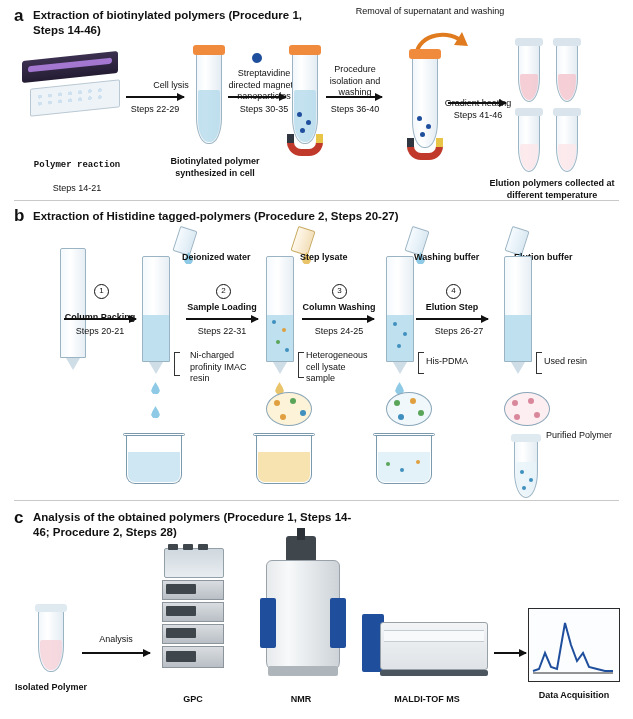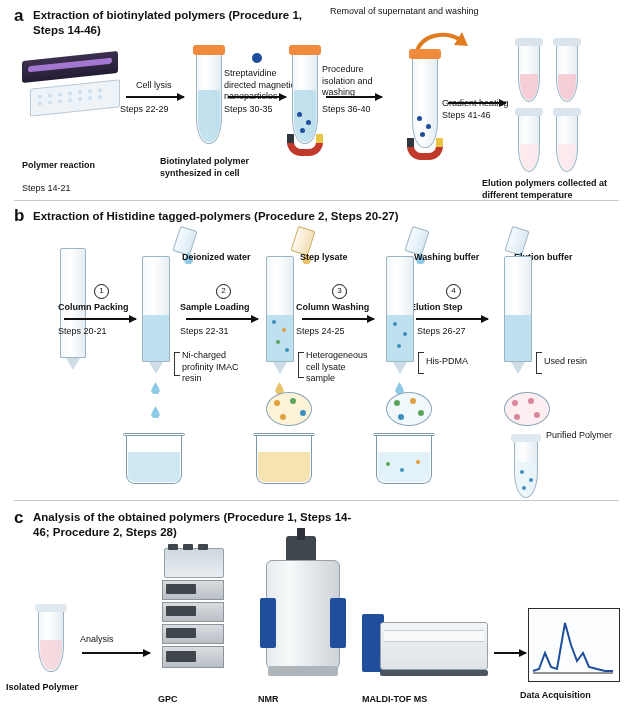--- a/index.html
+++ b/index.html
@@ -26,21 +26,21 @@
     font-size: 11.5px;
     font-weight: bold;
     color: #111;
     line-height: 15px;
   }
   .lbl {
     position: absolute;
     font-size: 9px;
     color: #111;
     line-height: 11.5px;
-    text-align: left;
+    text-align: center;
   }
   .lbl.left { text-align: left; }
   .bold { font-weight: bold; }
   .divider {
     position: absolute;
     height: 1px;
     background: #c9c9c9;
     left: 14px;
     width: 605px;
   }
@@ -249,21 +249,21 @@
   radial-gradient(circle 2px at 56px 5px,#cfe0ee 99%,transparent 100%),
   radial-gradient(circle 2px at 66px 5px,#cfe0ee 99%,transparent 100%),
   radial-gradient(circle 2px at 6px 12px,#cfe0ee 99%,transparent 100%),
   radial-gradient(circle 2px at 16px 12px,#cfe0ee 99%,transparent 100%),
   radial-gradient(circle 2px at 26px 12px,#cfe0ee 99%,transparent 100%),
   radial-gradient(circle 2px at 36px 12px,#cfe0ee 99%,transparent 100%),
   radial-gradient(circle 2px at 46px 12px,#cfe0ee 99%,transparent 100%),
   radial-gradient(circle 2px at 56px 12px,#cfe0ee 99%,transparent 100%),
   radial-gradient(circle 2px at 66px 12px,#cfe0ee 99%,transparent 100%);"></div>
 
-<div class="lbl bold" style="left:22px; top:160px; width:110px;">Polymer reaction</div>
+<div class="lbl bold" style="left:22px; top:160px; width:110px;font-family:Liberation Mono, monospace;">Polymer reaction</div>
 <div class="lbl" style="left:22px; top:183px; width:110px;">Steps 14-21</div>
 
 <div class="arrow" style="left:126px; top:96px; width:58px;"></div>
 <div class="lbl" style="left:120px; top:80px; width:70px;margin-left:16px;">Cell lysis</div>
 <div class="lbl" style="left:120px; top:104px; width:70px;">Steps 22-29</div>
 
 <div class="tube" style="left:196px; top:52px; width:26px; height:92px;">
   <div class="body"></div>
   <div class="cap" style="background:#f08a3c;"></div>
   <div class="fill" style="height:52px; background:#b9dcec;"></div>
@@ -358,21 +358,21 @@
 <div class="drop" style="left:516px; top:252px;"></div>
 <div class="lbl bold" style="left:514px; top:252px; width:90px; text-align:left;">Elution buffer</div>
 
 <div class="column" style="left:60px; top:248px; width:26px; height:110px;">
   <div class="shaft"></div>
 </div>
 <div style="position:absolute; left:66px; top:358px; width:0;height:0; border-left:7px solid transparent; border-right:7px solid transparent; border-top:12px solid #cfdde7;"></div>
 
 <div class="arrow" style="left:64px; top:318px; width:72px;"></div>
 <div class="numcircle" style="left:94px; top:284px;">1</div>
-<div class="lbl bold" style="left:58px; top:302px; width:84px;">Column Packing</div>
+<div class="lbl bold" style="left:58px; top:312px; width:84px;">Column Packing</div>
 <div class="lbl" style="left:58px; top:326px; width:84px;">Steps 20-21</div>
 
 <div class="arrow" style="left:186px; top:318px; width:72px;"></div>
 <div class="numcircle" style="left:216px; top:284px;">2</div>
 <div class="lbl bold" style="left:180px; top:302px; width:84px;">Sample Loading</div>
 <div class="lbl" style="left:180px; top:326px; width:84px;">Steps 22-31</div>
 
 <div class="arrow" style="left:302px; top:318px; width:72px;"></div>
 <div class="numcircle" style="left:332px; top:284px;">3</div>
 <div class="lbl bold" style="left:296px; top:302px; width:86px;">Column Washing</div>
@@ -382,21 +382,21 @@
 <div class="numcircle" style="left:446px; top:284px;">4</div>
 <div class="lbl bold" style="left:410px; top:302px; width:84px;">Elution Step</div>
 <div class="lbl" style="left:417px; top:326px; width:84px;">Steps 26-27</div>
 
 <div class="column" style="left:142px; top:256px; width:28px; height:106px;">
   <div class="shaft"></div>
   <div style="position:absolute; left:1px; right:1px; bottom:1px; height:46px; background:#bfe0ef;"></div>
 </div>
 <div style="position:absolute; left:149px; top:362px; width:0;height:0; border-left:7px solid transparent; border-right:7px solid transparent; border-top:12px solid #cfdde7;"></div>
 <div class="bracket" style="left:174px; top:352px; width:6px; height:24px;"></div>
-<div class="lbl left" style="left:182px; top:350px; width:62px;">Ni-charged profinity IMAC resin</div>
+<div class="lbl left" style="left:190px; top:350px; width:62px;">Ni-charged profinity IMAC resin</div>
 <div class="drop" style="left:151px; top:382px;"></div>
 <div class="drop" style="left:151px; top:406px;"></div>
 
 <div class="beaker" style="left:126px; top:436px; width:56px; height:48px;">
   <div class="rim"></div>
   <div class="liquid" style="height:30px; background:#cfe7f3;"></div>
 </div>
 
 <div class="column" style="left:266px; top:256px; width:28px; height:106px;">
   <div class="shaft"></div>

